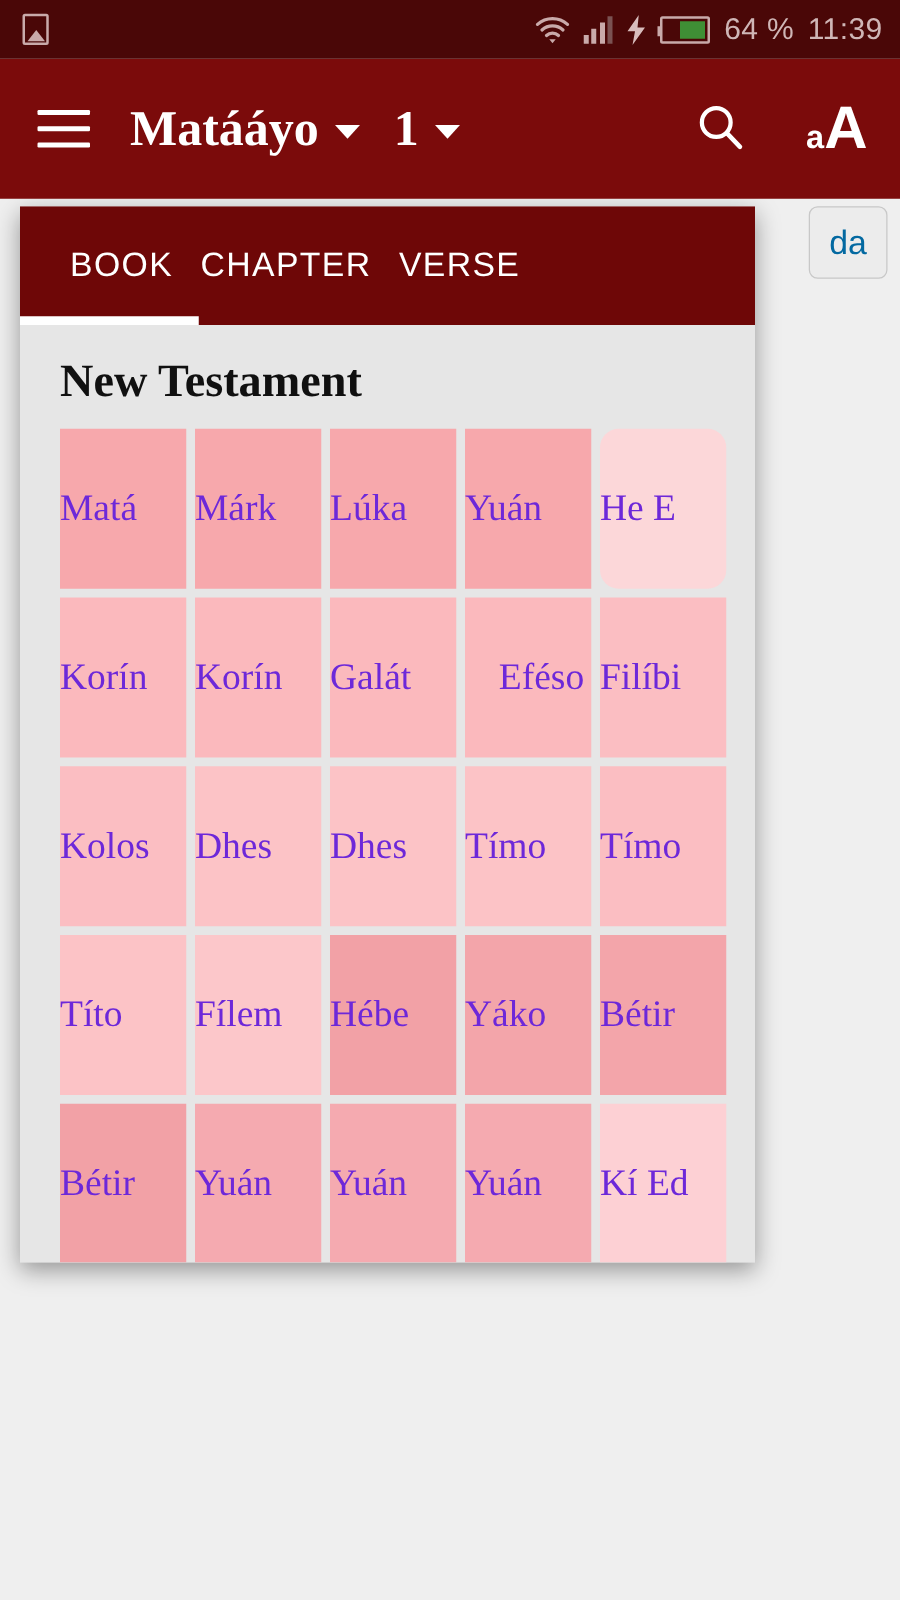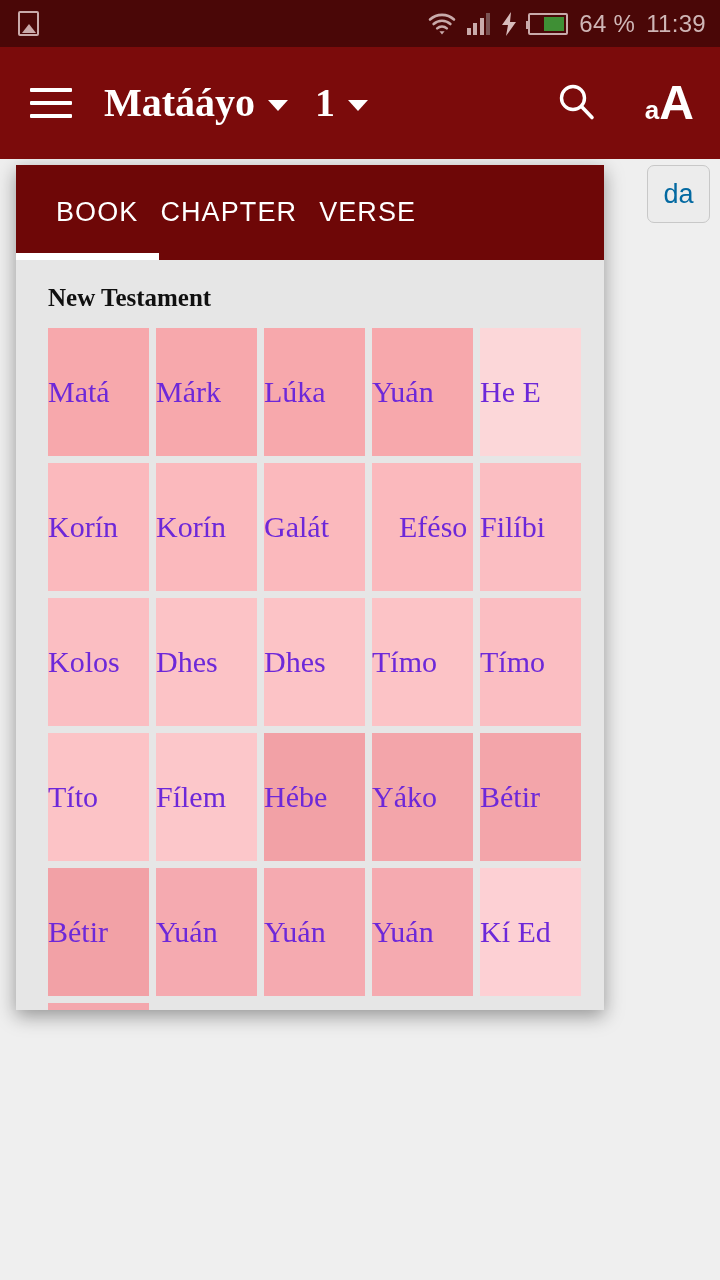--- a/index.html
+++ b/index.html
@@ -234,21 +234,21 @@
   }
   .dlg-body {
     flex: 1 1 auto;
     background: #e6e6e6;
     padding: 0 16px;
     overflow: hidden;
   }
   .testament-title {
     font-family: "Liberation Serif", serif;
     font-weight: 700;
-    font-size: 25px;
+    font-size: 37px;
     color: #101010;
     padding: 24px 0 16px 16px;
   }
   .book-grid {
     display: grid;
     grid-template-columns: repeat(5, 101px);
     gap: 7px 7px;
     padding-left: 16px;
   }
   .book-cell {
@@ -407,21 +407,21 @@
           </div>
           <div class="book-cell" style="background: rgb(247, 168, 172);">
             <span>Márk</span>
           </div>
           <div class="book-cell" style="background: rgb(247, 168, 172);">
             <span>Lúka</span>
           </div>
           <div class="book-cell" style="background: rgb(247, 168, 172);">
             <span>Yuán</span>
           </div>
-          <div class="book-cell" style="background: rgb(252, 215, 217);">
+          <div class="book-cell" style="background: rgb(252, 215, 217); border-radius: 15px;">
             <span>He E</span>
           </div>
           <div class="book-cell" style="background: rgb(251, 185, 189);">
             <span>Korín</span>
           </div>
           <div class="book-cell" style="background: rgb(251, 185, 189);">
             <span>Korín</span>
           </div>
           <div class="book-cell" style="background: rgb(251, 185, 189);">
             <span>Galát</span>

